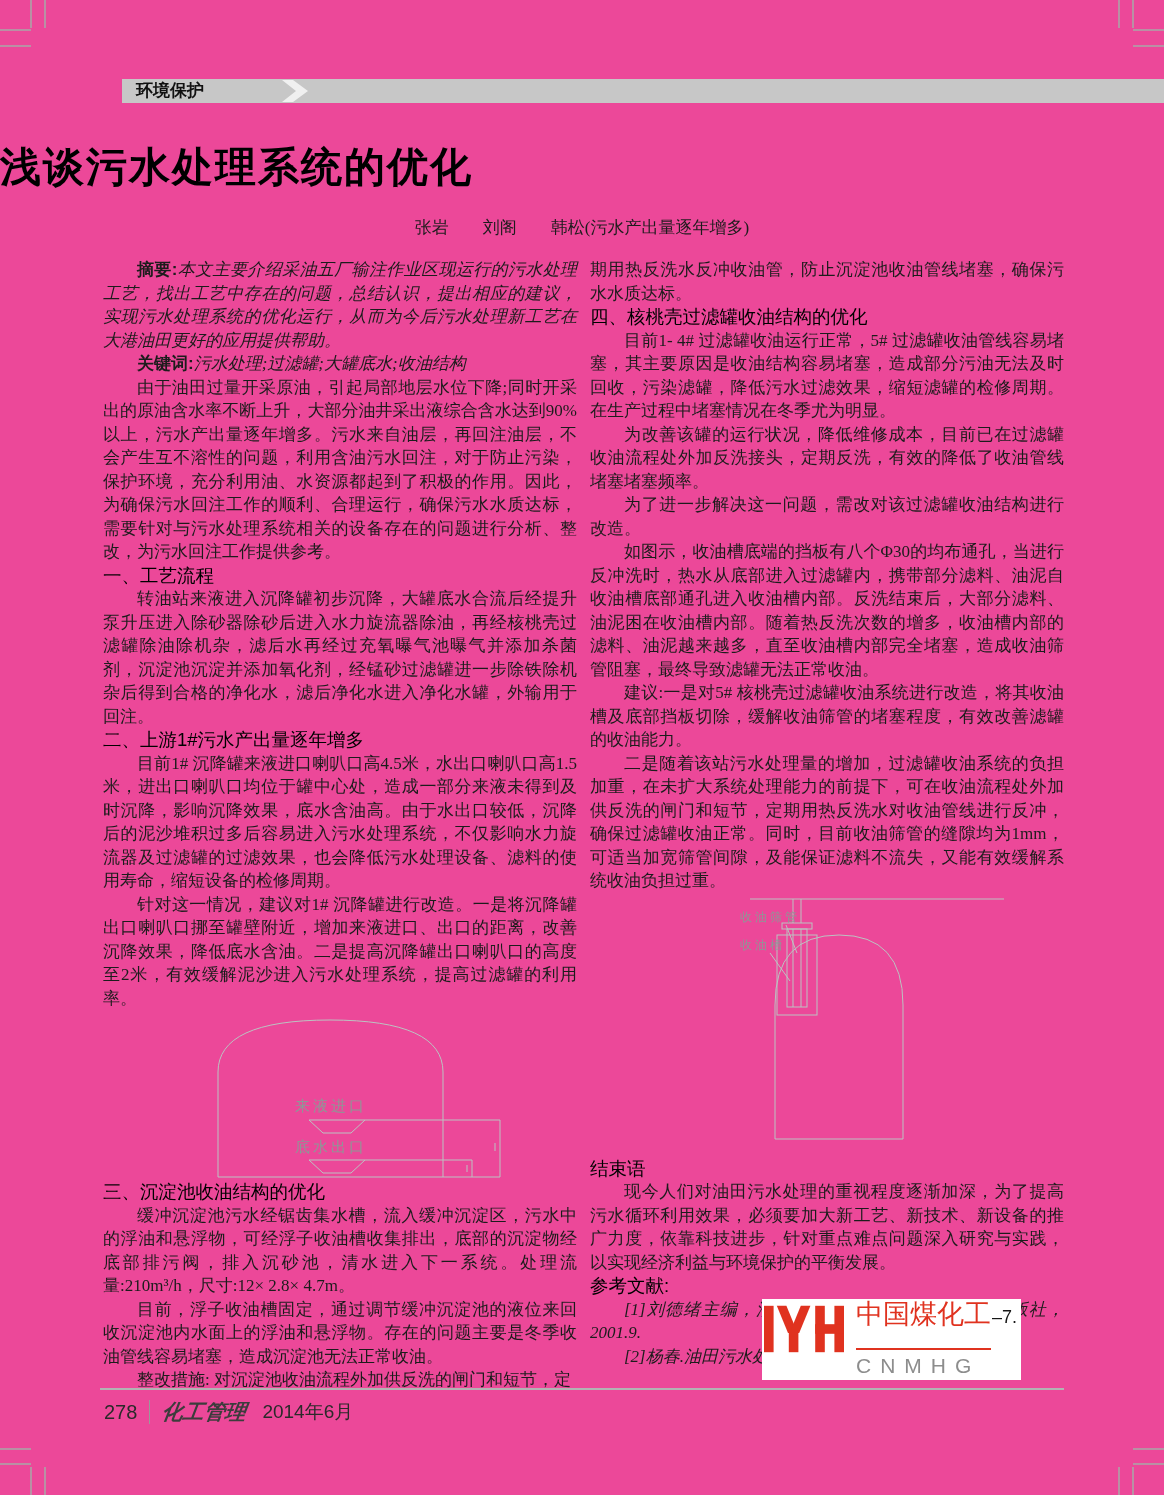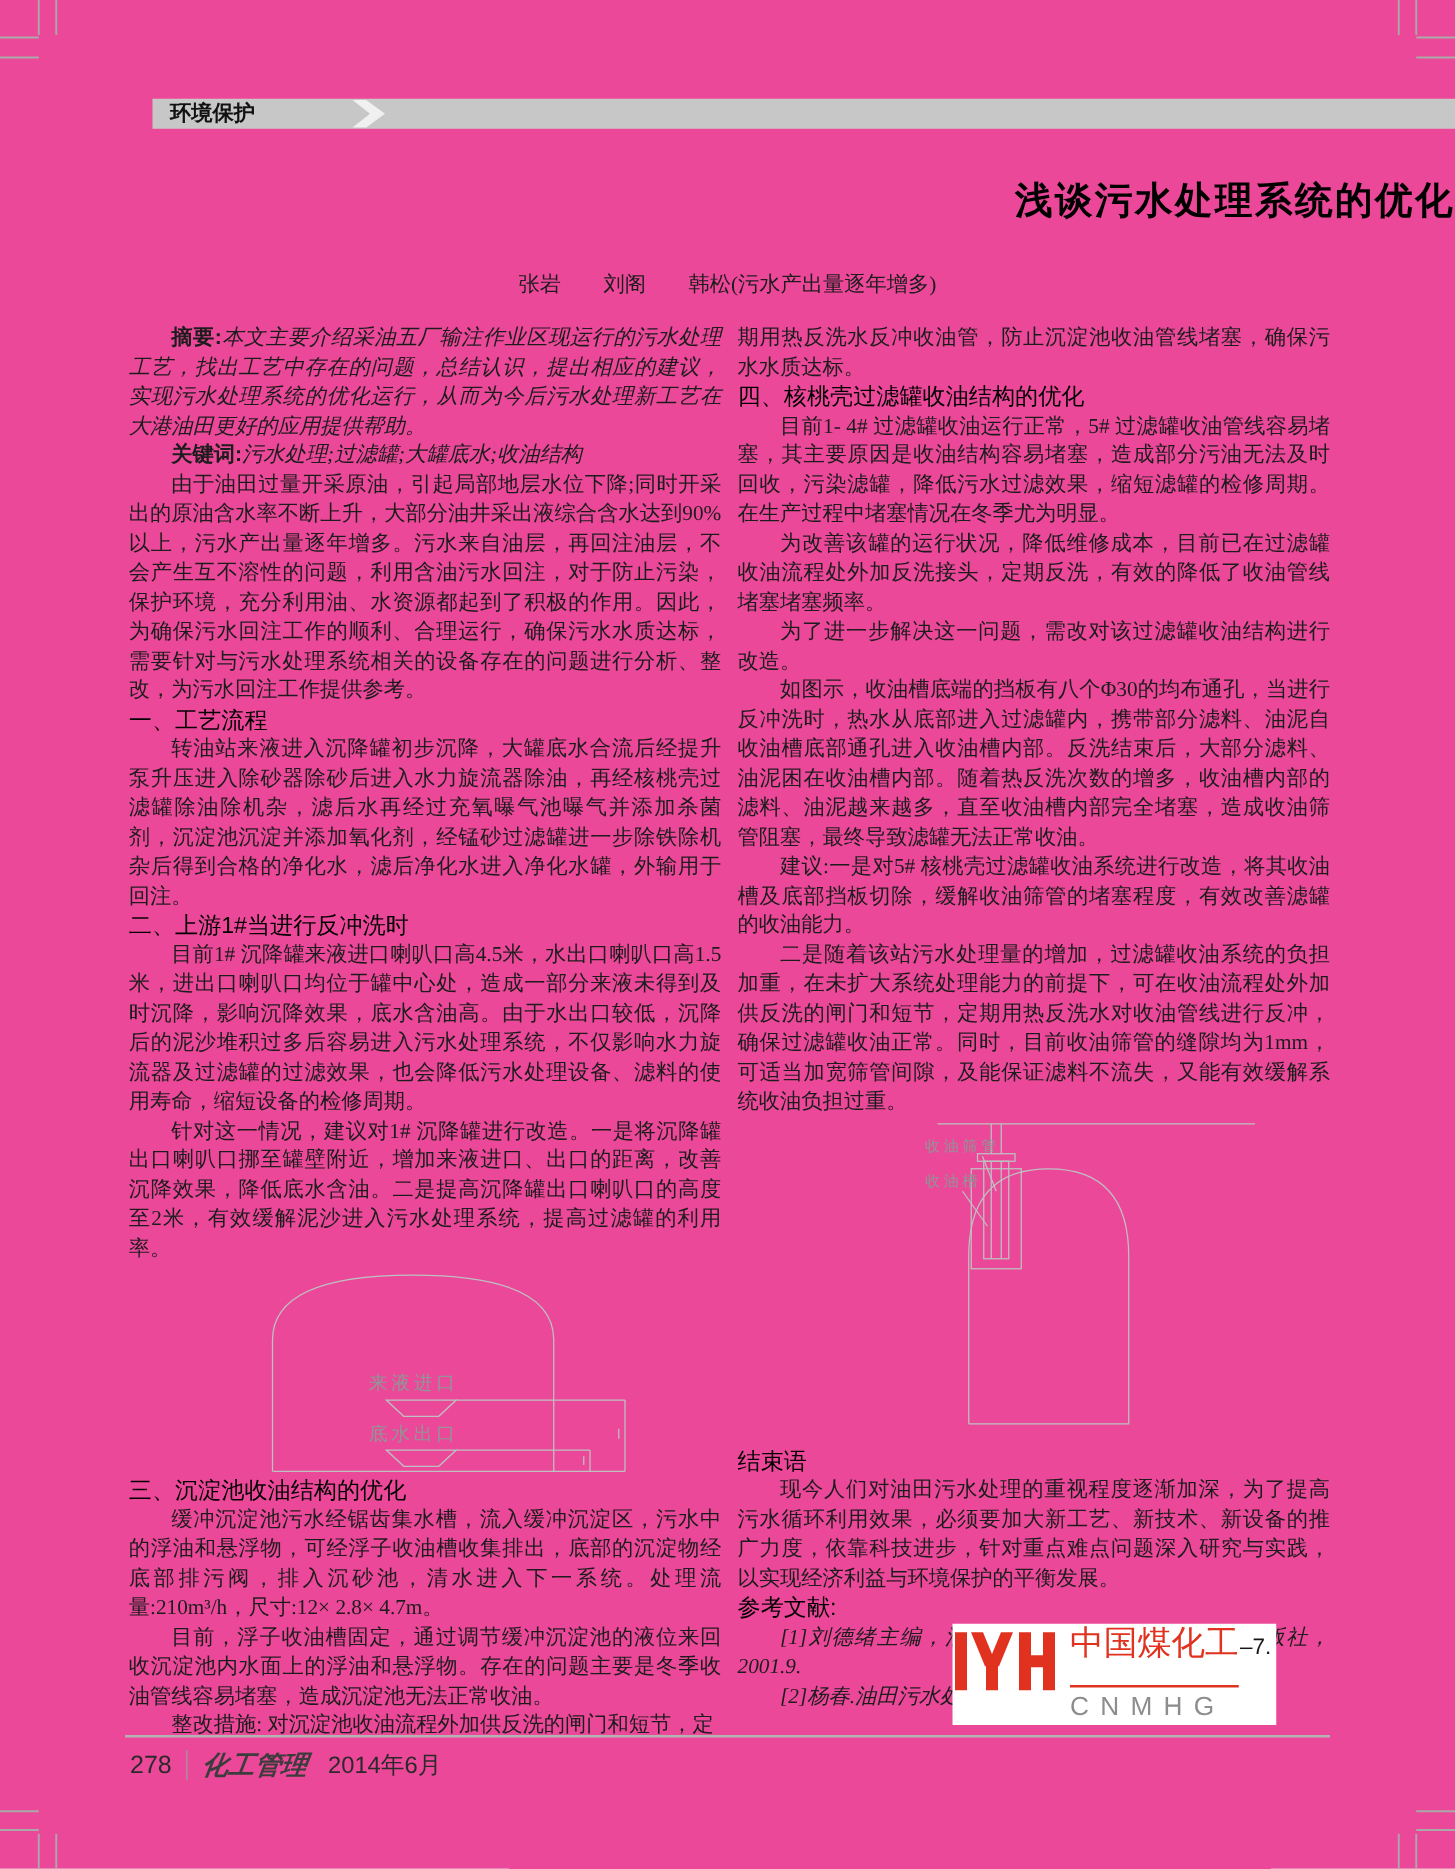--- a/index.html
+++ b/index.html
@@ -4,21 +4,21 @@
 <style>
   html,body{margin:0;padding:0;background:#e9e9e9;}
   #page{position:relative;width:1164px;height:1495px;background:#ec4899;overflow:hidden;
         font-family:"Liberation Serif","DejaVu Serif",serif;color:#1c1c1c;}
   
   .banner{position:absolute;left:122px;top:79px;width:1042px;height:24px;background:#c7c7c7;}
   .banner-label{position:absolute;left:14px;top:0;line-height:24px;font-size:17px;font-weight:bold;
         font-family:"Liberation Sans","DejaVu Sans",sans-serif;color:#111;}
   .banner-chevron{position:absolute;left:160px;top:0;}
   
-  .title{position:absolute;left:0;top:140px;width:100%;text-align:right;font-size:30px;font-weight:bold;
+  .title{position:absolute;left:0;top:140px;width:100%;text-align:left;font-size:41px;font-weight:bold;
         font-family:"Liberation Sans","DejaVu Sans",sans-serif;letter-spacing:2px;color:#000;}
   .authors{position:absolute;left:0;top:216px;width:100%;text-align:center;font-size:17px;color:#1c1c1c;}
   
   .col{position:absolute;top:258px;width:474px;font-size:17px;line-height:23.5px;text-align:justify;}
   #col-left{left:103px;}
   #col-right{left:590px;}
   .col p{margin:0;text-indent:2em;}
   .col p.noindent{text-indent:0;}
   .kai{font-style:italic;}
   .lbl{font-style:normal;font-weight:bold;font-family:"Liberation Sans","DejaVu Sans",sans-serif;}
@@ -87,21 +87,21 @@
 
   <div class="title">浅谈污水处理系统的优化</div>
   <div class="authors">张岩　　刘阁　　韩松(污水产出量逐年增多)</div>
 
   <div class="col" id="col-left">
     <p class="kai"><span class="lbl">摘要:</span><span>本文主要介绍采油五厂输注作业区现运行的污水处理工艺，找出工艺中存在的问题，总结认识，提出相应的建议，实现污水处理系统的优化运行，从而为今后污水处理新工艺在大港油田更好的应用提供帮助。</span></p>
     <p class="kai"><span class="lbl">关键词:</span><span>污水处理;过滤罐;大罐底水;收油结构</span></p>
     <p>由于油田过量开采原油，引起局部地层水位下降;同时开采出的原油含水率不断上升，大部分油井采出液综合含水达到90%以上，污水产出量逐年增多。污水来自油层，再回注油层，不会产生互不溶性的问题，利用含油污水回注，对于防止污染，保护环境，充分利用油、水资源都起到了积极的作用。因此，为确保污水回注工作的顺利、合理运行，确保污水水质达标，需要针对与污水处理系统相关的设备存在的问题进行分析、整改，为污水回注工作提供参考。</p>
     <h3 class="sec-h">一、工艺流程</h3>
     <p>转油站来液进入沉降罐初步沉降，大罐底水合流后经提升泵升压进入除砂器除砂后进入水力旋流器除油，再经核桃壳过滤罐除油除机杂，滤后水再经过充氧曝气池曝气并添加杀菌剂，沉淀池沉淀并添加氧化剂，经锰砂过滤罐进一步除铁除机杂后得到合格的净化水，滤后净化水进入净化水罐，外输用于回注。</p>
-    <h3 class="sec-h">二、上游1#当进行反冲洗时</h3>
+    <h3 class="sec-h">二、上游1#污水产出量逐年增多</h3>
     <p>目前1# 沉降罐来液进口喇叭口高4.5米，水出口喇叭口高1.5米，进出口喇叭口均位于罐中心处，造成一部分来液未得到及时沉降，影响沉降效果，底水含油高。由于水出口较低，沉降后的泥沙堆积过多后容易进入污水处理系统，不仅影响水力旋流器及过滤罐的过滤效果，也会降低污水处理设备、滤料的使用寿命，缩短设备的检修周期。</p>
     <p>针对这一情况，建议对1# 沉降罐进行改造。一是将沉降罐出口喇叭口挪至罐壁附近，增加来液进口、出口的距离，改善沉降效果，降低底水含油。二是提高沉降罐出口喇叭口的高度至2米，有效缓解泥沙进入污水处理系统，提高过滤罐的利用率。</p>
 
     <svg class="fig-block" width="474" height="170">
       <path class="fig-line" d="M115,167 V62 Q115,10 227,10 Q340,10 340,62 V167"></path>
       <line class="fig-line" x1="115" y1="167" x2="397" y2="167"></line>
       <text class="fig-label" x="228" y="101" text-anchor="middle" font-size="15">来液进口</text>
       <path class="fig-line" d="M206,110 L262,110 L248,123 L220,123 Z"></path>
       <line class="fig-line" x1="262" y1="110" x2="397" y2="110"></line>
       <line class="fig-line" x1="397" y1="110" x2="397" y2="167"></line>

